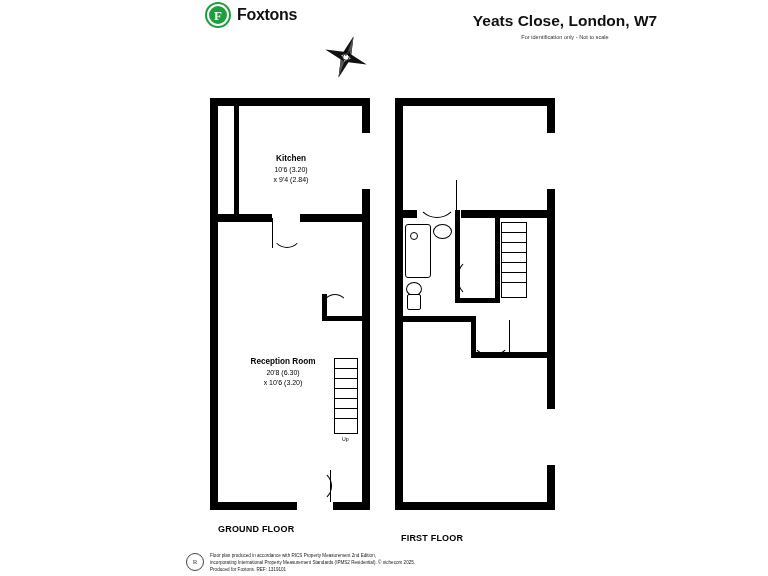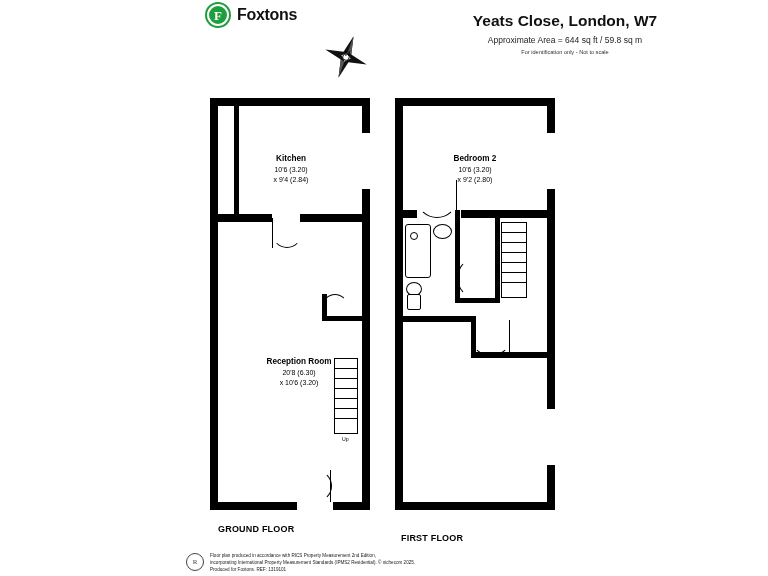--- a/index.html
+++ b/index.html
@@ -191,21 +191,20 @@
 
 <div id="brand">
   <span class="logo-circle">
     <span class="logo-f">F</span>
   </span>
   <span class="brand-name">Foxtons</span>
 </div>
 
 <div id="title-block">
   <div class="title">Yeats Close, London, W7</div>
-  <div class="subtitle">Approximate Area = 644 sq ft / 59.8 sq m</div>
   <div class="note">For identification only - Not to scale</div>
 </div>
 
 <div id="compass">
   <svg width="48" height="48" viewBox="0 0 48 48">
     <g transform="rotate(20 24 24)">
       <polygon points="24,2 29,24 24,19 19,24" fill="#111"></polygon>
       <polygon points="24,46 29,24 24,29 19,24" fill="#111"></polygon>
       <polygon points="24,2 29,24 24,19" fill="#555"></polygon>
       <polygon points="24,46 19,24 24,29" fill="#555"></polygon>
@@ -252,21 +251,21 @@
   <div class="stair-line" style="left:124px; top:310px; width:24px; height:0.8px;"></div>
   <div class="stair-line" style="left:124px; top:320px; width:24px; height:0.8px;"></div>
   <div class="dir-label" style="left:132px; top:338px;">Up</div>
 
   <div class="room-label" style="left:38px; top:55px; width:86px;">
     <div class="name">Kitchen</div>
     <div class="dim">10'6 (3.20)</div>
     <div class="dim">x 9'4 (2.84)</div>
   </div>
 
-  <div class="room-label" style="left:30px; top:258px; width:118px;">
+  <div class="room-label" style="left:14px; top:258px; width:118px;">
     <div class="name">Reception Room</div>
     <div class="dim">20'8 (6.30)</div>
     <div class="dim">x 10'6 (3.20)</div>
   </div>
 </div>
 
 <div class="floor-caption" style="left:218px; top:524px;">GROUND FLOOR</div>
 
 <div class="plan" id="first-plan" style="left:395px; top:98px; width:160px; height:412px;">
 
@@ -307,25 +306,20 @@
 
   <div class="fixture" style="left:106px; top:124px; width:26px; height:76px;"></div>
   <div class="stair-line" style="left:106px; top:134px; width:26px; height:0.8px;"></div>
   <div class="stair-line" style="left:106px; top:144px; width:26px; height:0.8px;"></div>
   <div class="stair-line" style="left:106px; top:154px; width:26px; height:0.8px;"></div>
   <div class="stair-line" style="left:106px; top:164px; width:26px; height:0.8px;"></div>
   <div class="stair-line" style="left:106px; top:174px; width:26px; height:0.8px;"></div>
   <div class="stair-line" style="left:106px; top:184px; width:26px; height:0.8px;"></div>
   <div class="dir-label" style="left:108px; top:114px;">Down</div>
 
-  <div class="room-label" style="left:28px; top:55px; width:104px;">
-    <div class="name">Bedroom 2</div>
-    <div class="dim">10'6 (3.20)</div>
-    <div class="dim">x 9'2 (2.80)</div>
-  </div>
 
 </div>
 
 <div class="floor-caption" style="left:401px; top:524px;margin-top:9px;">FIRST FLOOR</div>
 
 <div id="footer">
   <div class="rics-badge">R</div>
   <div class="lines">
     <div>Floor plan produced in accordance with RICS Property Measurement 2nd Edition,</div>
     <div>incorporating International Property Measurement Standards (IPMS2 Residential).  © nichecom 2025.</div>

